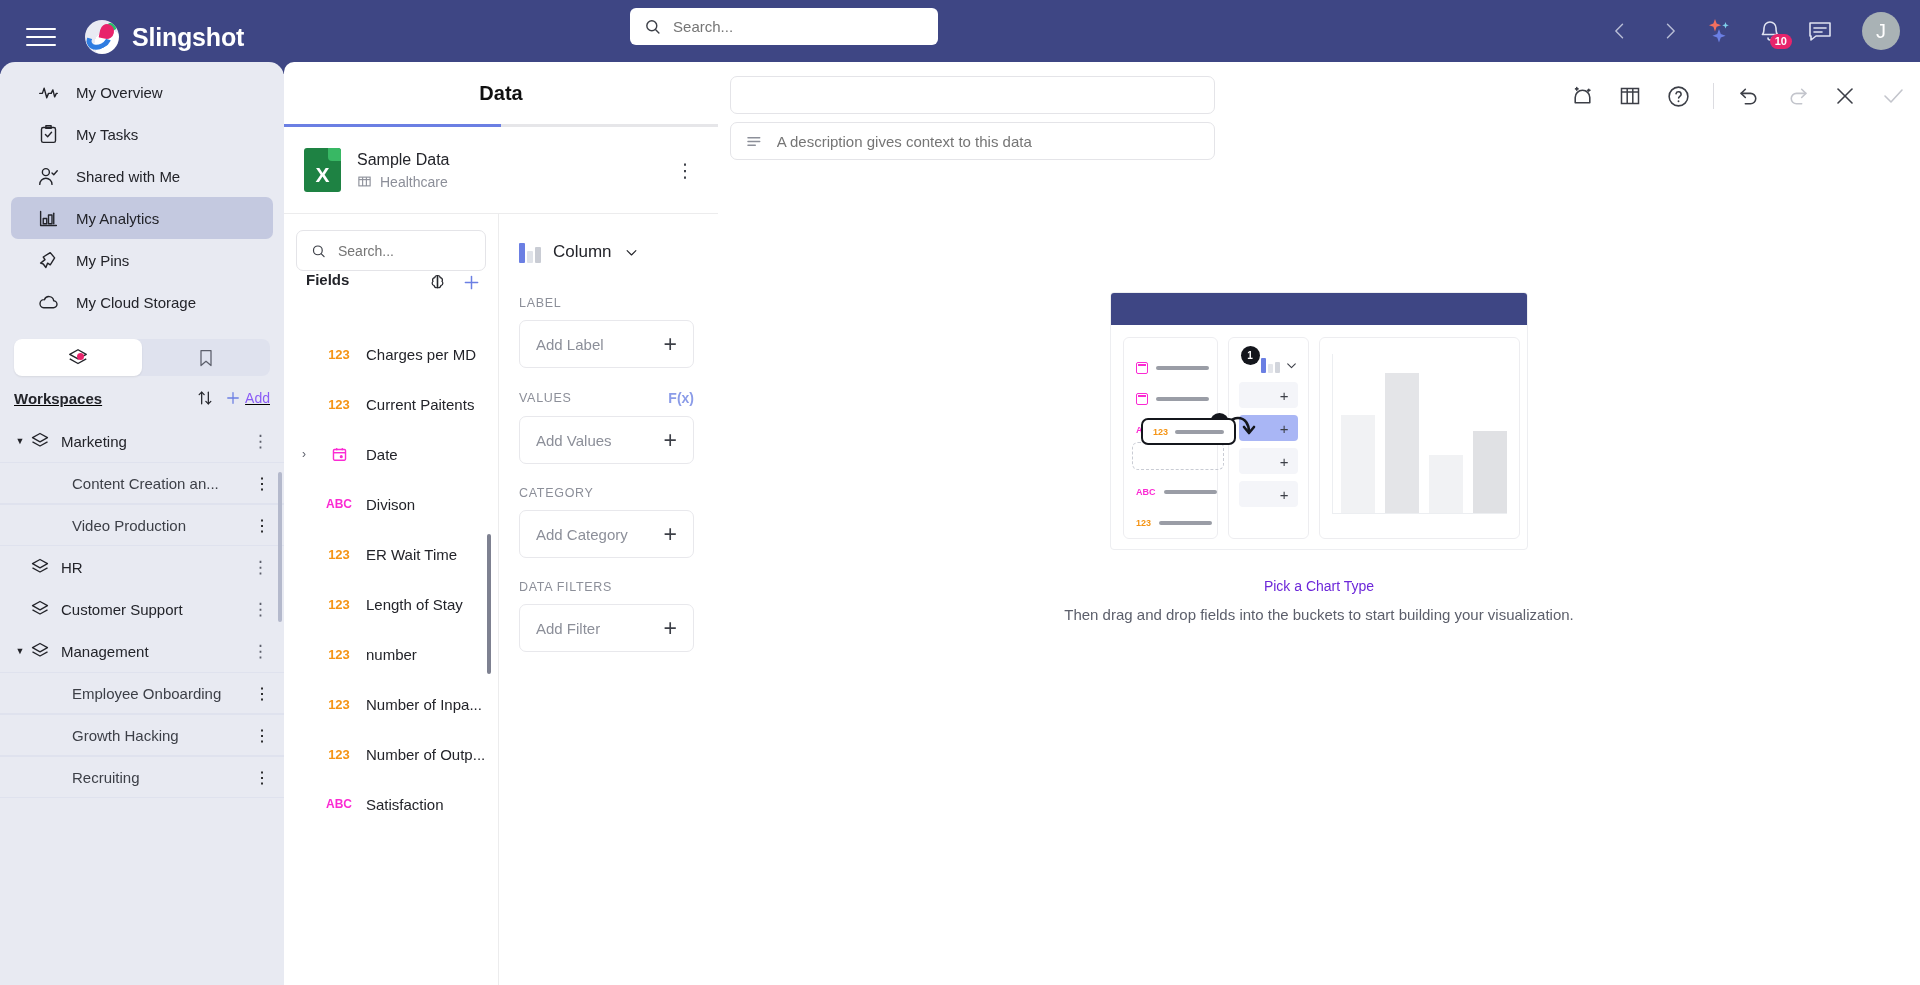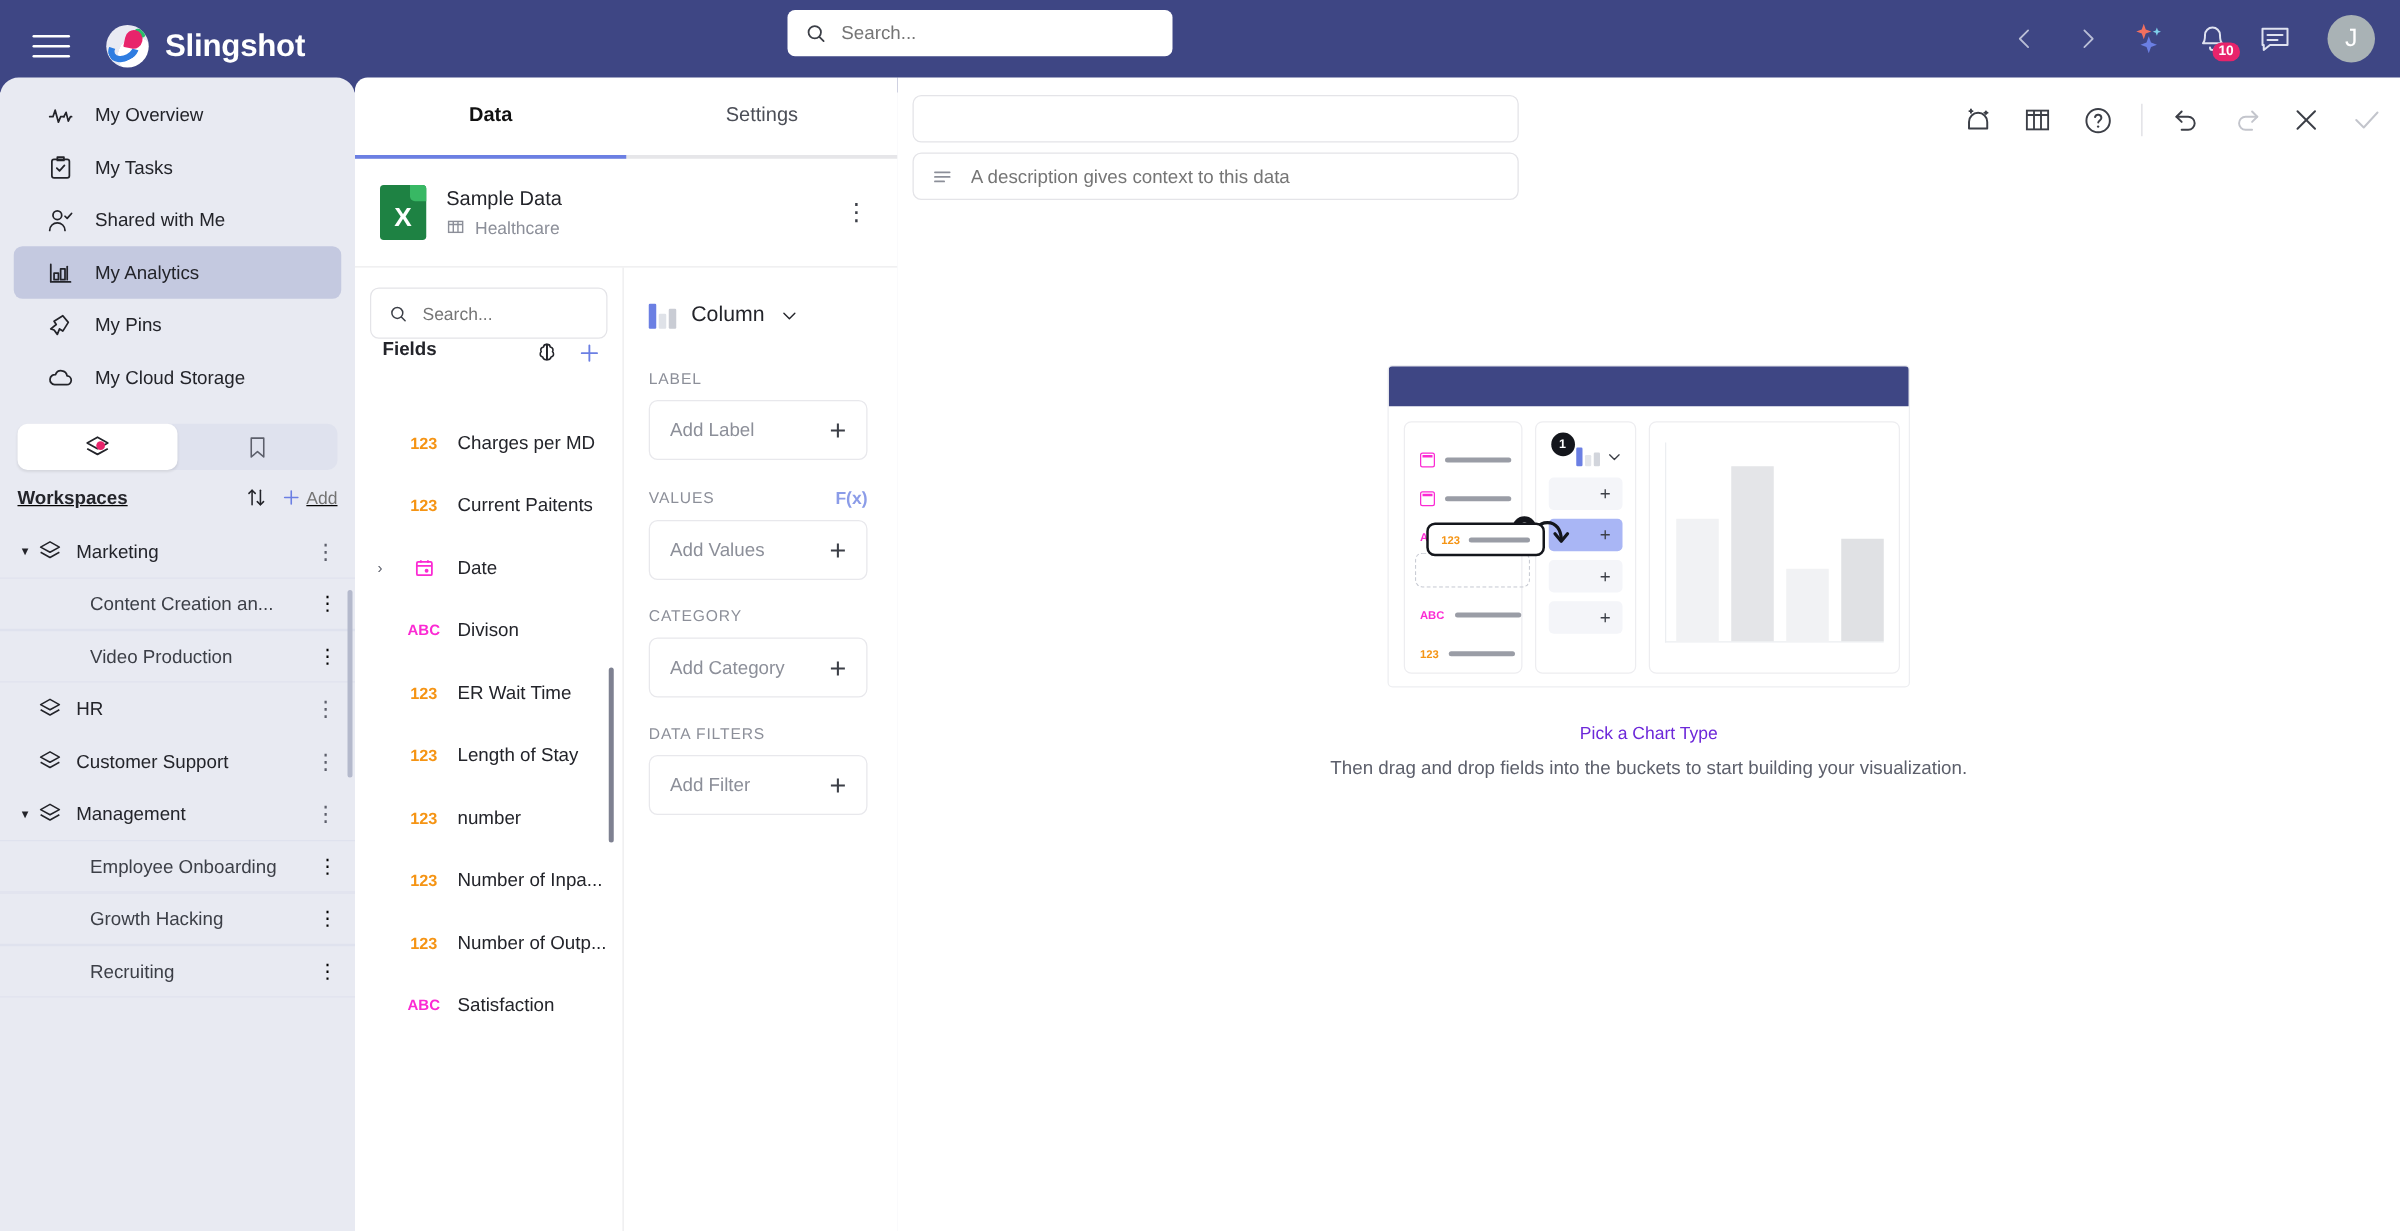--- a/index.html
+++ b/index.html
@@ -49,36 +49,36 @@
   .nav-ico { width:22px; height:22px; flex:none; display:flex; align-items:center; justify-content:center; }
 
   .seg { margin: 16px 14px 0 14px; height: 37px; background:#dfe2ee; border-radius:8px; display:flex; }
   .seg-btn { flex:1; display:flex; align-items:center; justify-content:center; border-radius:8px; cursor:pointer; position:relative;}
   .seg-btn.active { background:#fff; box-shadow: 0 1px 2px rgba(0,0,0,.08); }
   .seg-dot { width:7px; height:7px; border-radius:50%; background:#e8246b; position:absolute; right: 58px; top: 14px;}
 
   .ws-head { display:flex; align-items:center; height: 44px; padding: 0 14px 0 14px; gap: 8px; text-decoration: underline; }
   .ws-title { font-size:15px; font-weight:700; color:#23242a; flex: 1; }
   .ws-sort { cursor:pointer; width: 22px; height:22px; display:flex; align-items:center; justify-content:center;}
-  .ws-add { display:flex; align-items:center; gap:3px; color:#737373; font-size:14px; cursor:pointer; }
+  .ws-add { display:flex; align-items:center; gap:3px; color:#8b5cf6; font-size:14px; cursor:pointer; }
 
   .ws-row { height: 42px; display:flex; align-items:center; cursor:pointer; padding-right: 14px; }
   .ws-row .caret { width: 16px; margin-left: 12px; color:#23242a; font-size:9px; display:flex; align-items:center; justify-content:center;}
   .ws-row .stack { width: 24px; display:flex; align-items:center; justify-content:center; flex:none;}
   .ws-row .wname { font-size:15px; color:#23242a; margin-left: 9px; flex:1; white-space:nowrap; overflow:hidden; text-overflow:ellipsis;}
   .ws-row .dots { color:#5c5f6b; font-size:17px; letter-spacing:1px; }
   .ws-child { height: 42px; display:flex; align-items:center; cursor:pointer; padding-right:14px;
     border-top:1px solid #dfe2ee; border-bottom:1px solid #dfe2ee; }
   .ws-child .cname { margin-left: 72px; font-size:15px; color:#3c3f47; flex:1; white-space:nowrap; overflow:hidden; text-overflow:ellipsis; }
   .sb-scroll { position:absolute; left: 278px; top: 410px; width: 4px; height: 150px; background:#b4b9cc; border-radius:3px;}
 
   
   .panel { position:absolute; left:284px; top:62px; width: 434px; height: 923px; background:#fff; border-radius: 10px 0 0 0; }
   .tabs { display:flex; height: 62px; }
-  .tab { flex:1; display:flex; align-items:center; justify-content:center; font-size:16px; color:#4b4e57; cursor:pointer; }
+  .tab { flex:1; display:flex; align-items:center; justify-content:center; font-size:20px; color:#4b4e57; cursor:pointer; }
   .tab.active { font-weight:700; color:#111; }
   .tab-rail { height:3px; background:#e6e6e9; display:flex; }
   .tab-rail .on { width:50%; background:#6b7fe3; }
 
   .file-head { display:flex; align-items:center; height: 86px; padding: 0 20px 0 20px; gap: 16px; }
   .xls { width:37px; height:44px; position:relative; }
   .xls-body { position:absolute; inset:0; background:#1e8243; border-radius:3px; }
   .xls-fold { position:absolute; right:0; top:0; width:13px; height:13px; background:#38b864; border-radius: 0 3px 0 4px; }
   .xls-x { position:absolute; inset:0; display:flex; align-items:center; justify-content:center; color:#fff; font-size:21px; font-weight:700; padding-top:9px; }
   .file-meta { flex:1; }
@@ -389,21 +389,20 @@
     <span class="cname">Recruiting</span>
     <span class="dots">⋮</span>
   </div>
 
   <div class="sb-scroll"></div>
 </div>
 
 <div class="panel">
   <div class="tabs">
     <div class="tab active">Data</div>
-    <div class="tab">Settings</div>
   </div>
   <div class="tab-rail">
       <div class="on"></div>
     </div>
 
   <div class="file-head">
     <div class="xls">
       <div class="xls-body"></div>
         <div class="xls-fold"></div>
         <div class="xls-x">X</div>

